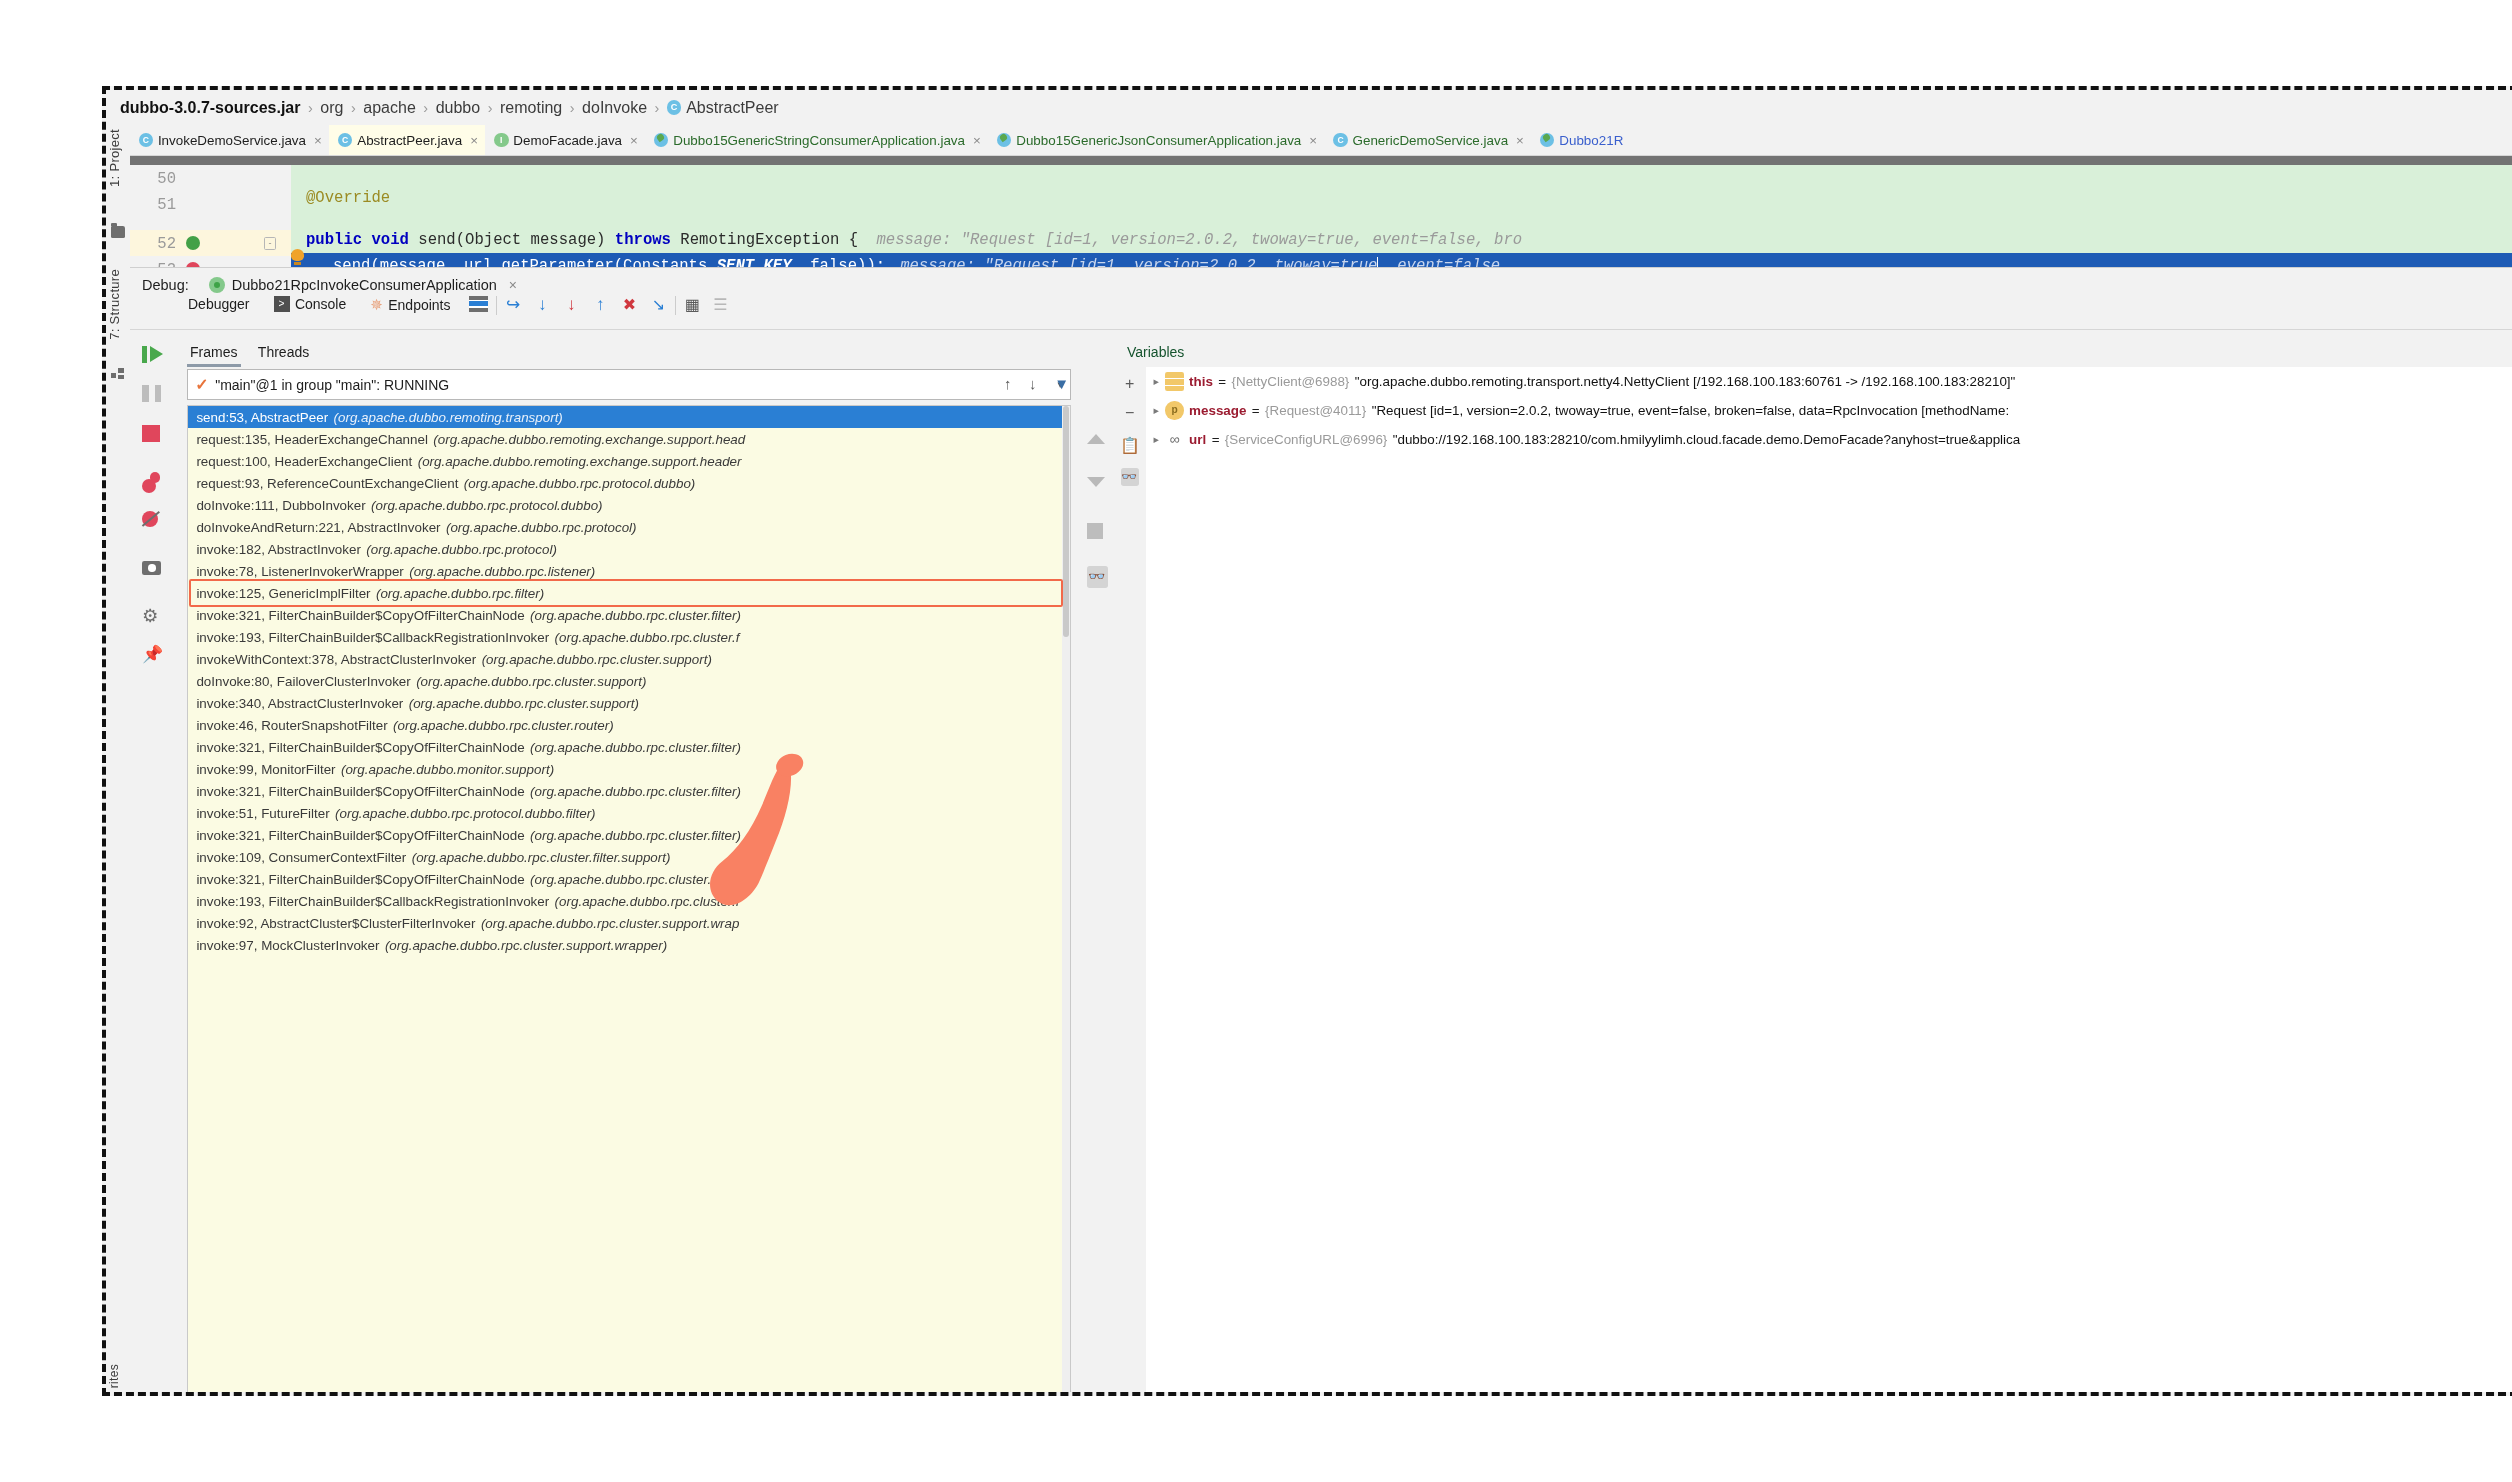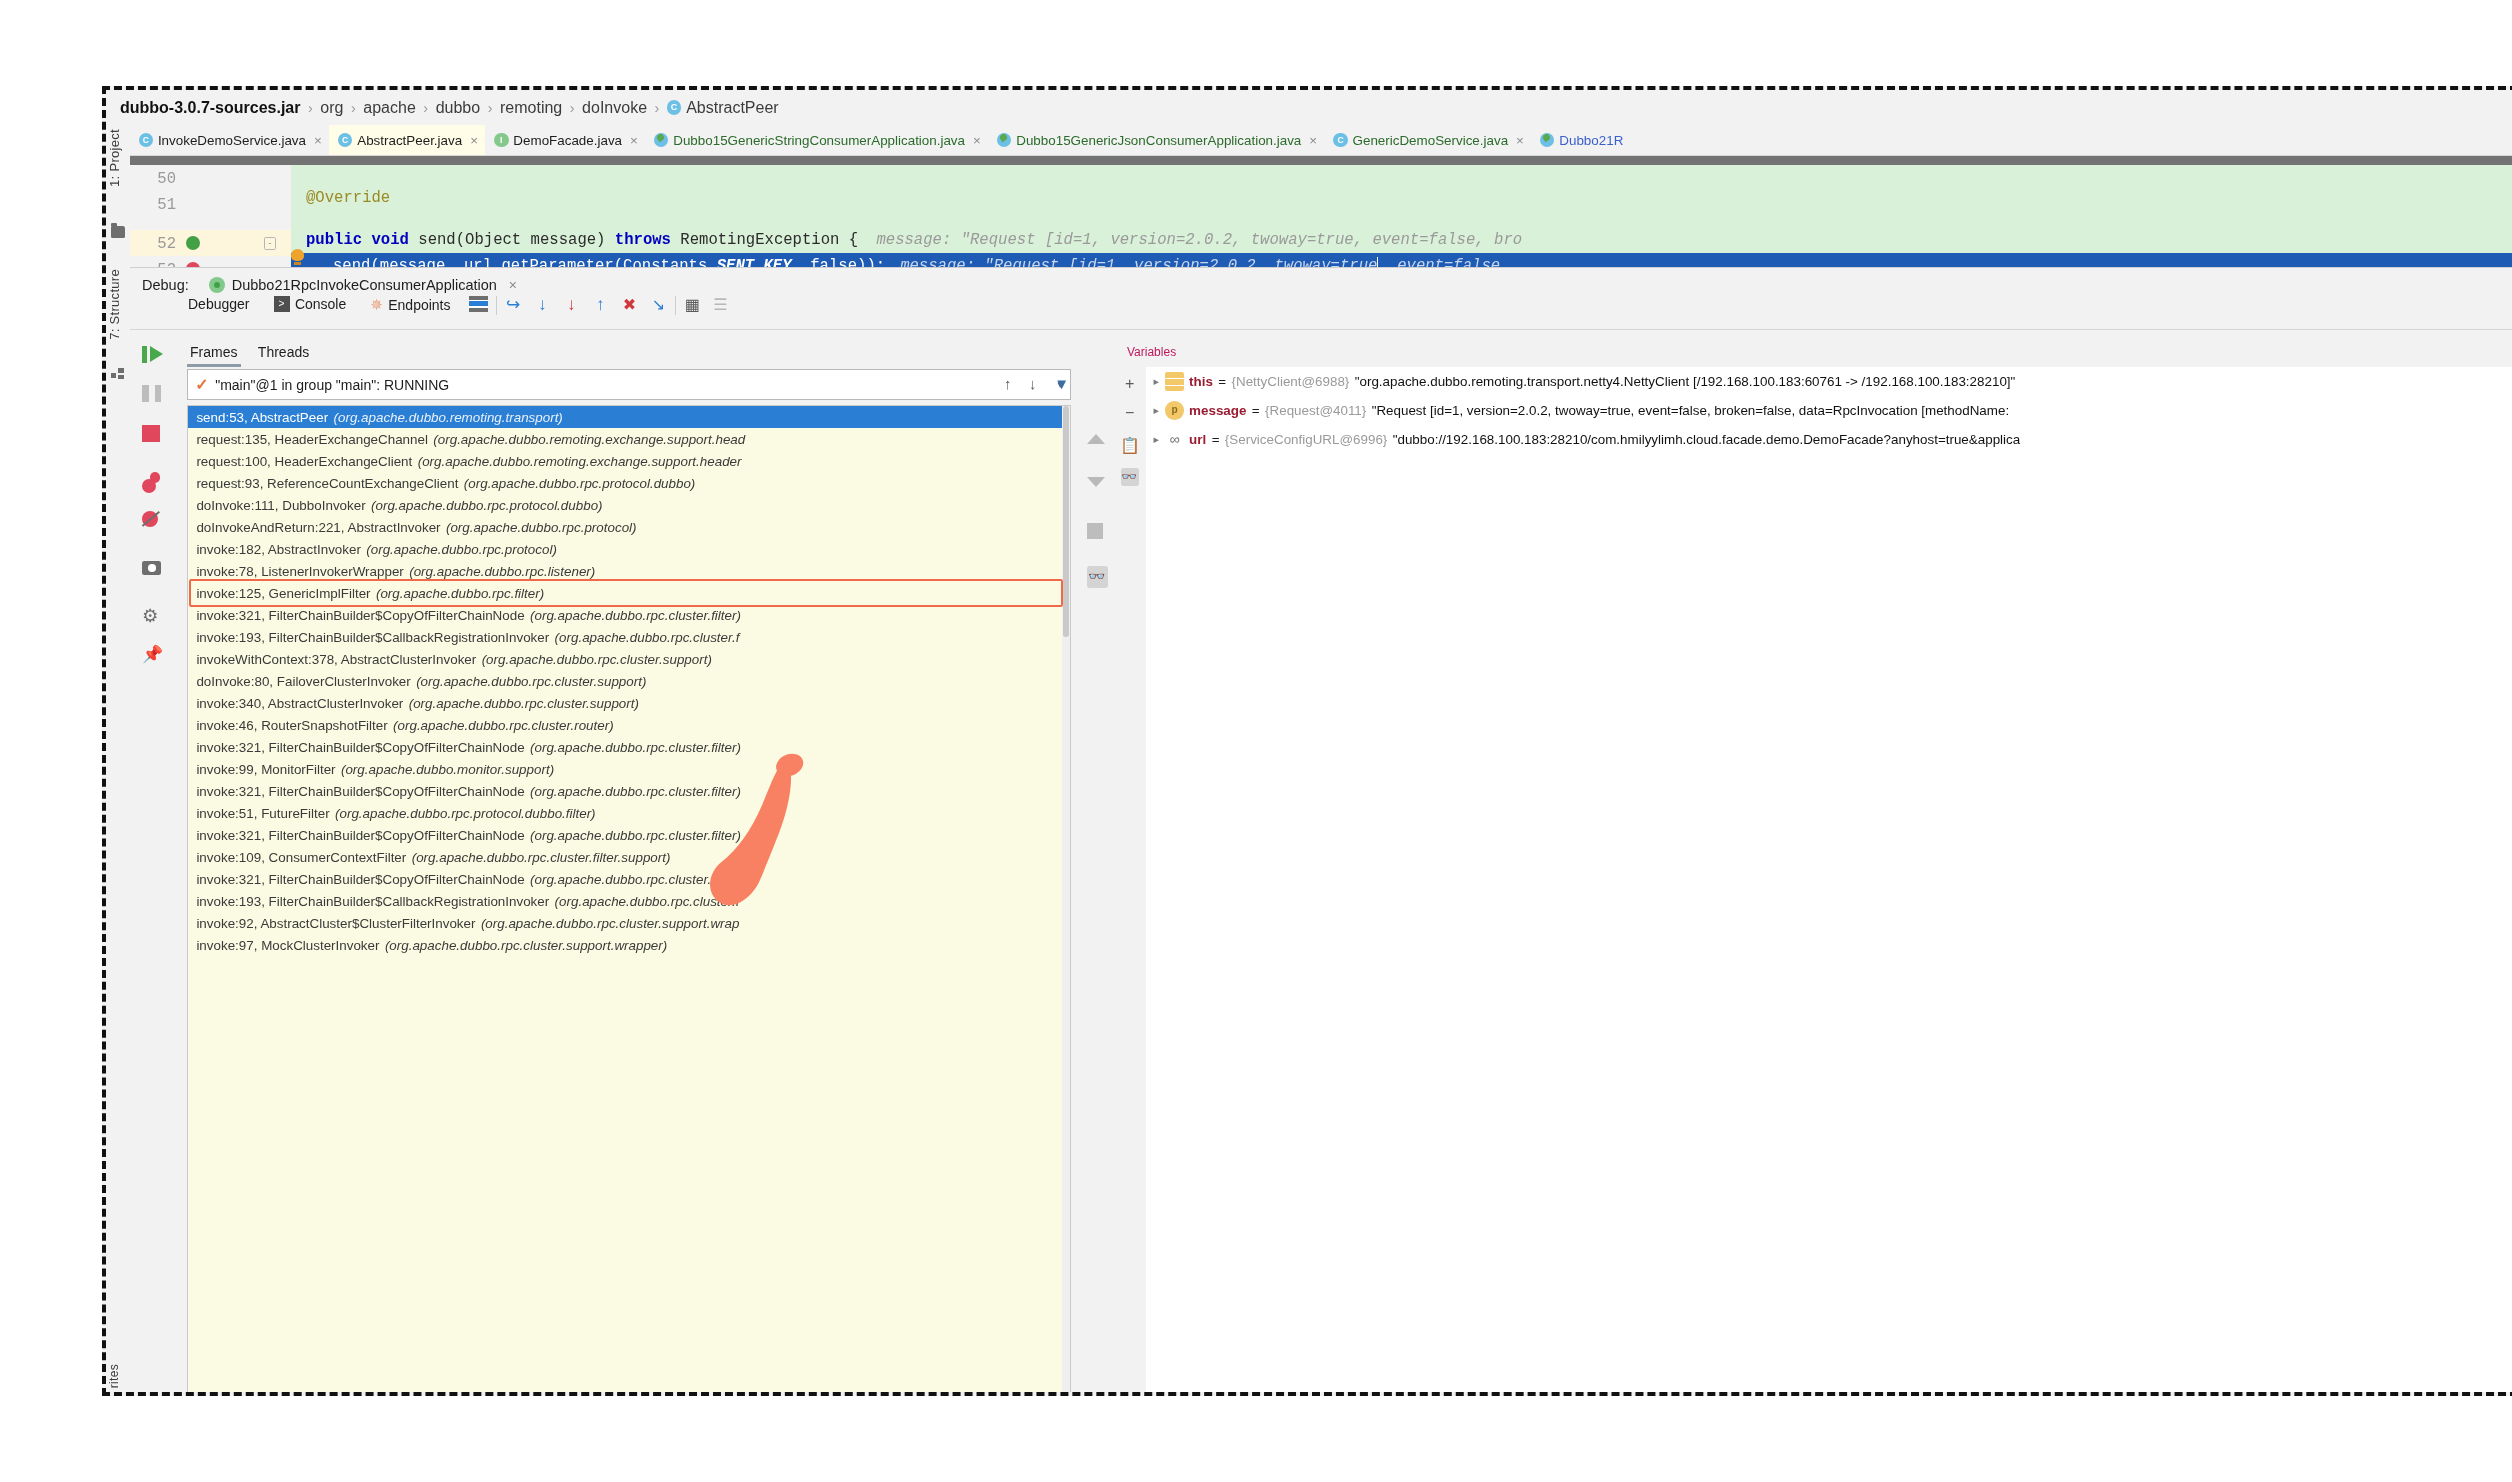--- a/index.html
+++ b/index.html
@@ -143,21 +143,21 @@
   .frames-scroll b{position:absolute;left:1.1px;top:0;width:6.5px;height:231px;background:#c9c9c9;border-radius:3.2px;display:block;}
 
   
   .midcol{position:absolute;left:950px;top:68px;width:33px;bottom:0;background:#f2f2f2;}
   .mc{position:absolute;left:6.5px;width:21.5px;height:21.5px;}
   .tri-up{width:0;height:0;border-left:9.7px solid transparent;border-right:9.7px solid transparent;border-bottom:10.8px solid #b9b9b9;}
   .tri-dn{width:0;height:0;border-left:9.7px solid transparent;border-right:9.7px solid transparent;border-top:10.8px solid #b9b9b9;}
 
   
   .vars-panel{position:absolute;left:983px;top:68px;right:0;bottom:0;background:#f2f2f2;}
-  .vars-title{position:absolute;left:14px;top:0;height:31px;display:flex;align-items:center;font-size:12px;color:#be185d;}
+  .vars-title{position:absolute;left:14px;top:0;height:31px;display:flex;align-items:center;font-size:14px;color:#14532d;}
   .vars-gutter{position:absolute;left:0;top:31px;width:33px;bottom:0;background:#f2f2f2;border-right:0.5px solid #dedede;}
   .vg{position:absolute;left:7.5px;width:18.3px;height:18.3px;color:#5a5a5a;font-size:16px;text-align:center;line-height:18.3px;}
   .vg.glasses{background:#d4d4d4;border-radius:2.7px;font-size:13px;}
   .vars-list{position:absolute;left:33px;top:31px;right:0;bottom:0;background:#fff;overflow:hidden;}
   .var-row{height:29px;display:flex;align-items:center;padding-left:7.5px;font-size:13.4px;white-space:nowrap;color:#1d1d1d;}
   .twisty{color:#7a7a7a;font-size:10.8px;margin-right:6.5px;}
   .vtype{width:18.3px;height:18.3px;margin-right:5.4px;flex:0 0 auto;border-radius:50%;
          font-size:10.2px;line-height:18.3px;text-align:center;font-weight:bold;color:#8a6d1f;}
   .vtype.field{background:linear-gradient(#f2c869 0 32%,#fff 32% 38%,#f2c869 38% 66%,#fff 66% 72%,#f2c869 72% 100%);border-radius:2.2px;}
   .vtype.param{background:#f2c869;}

